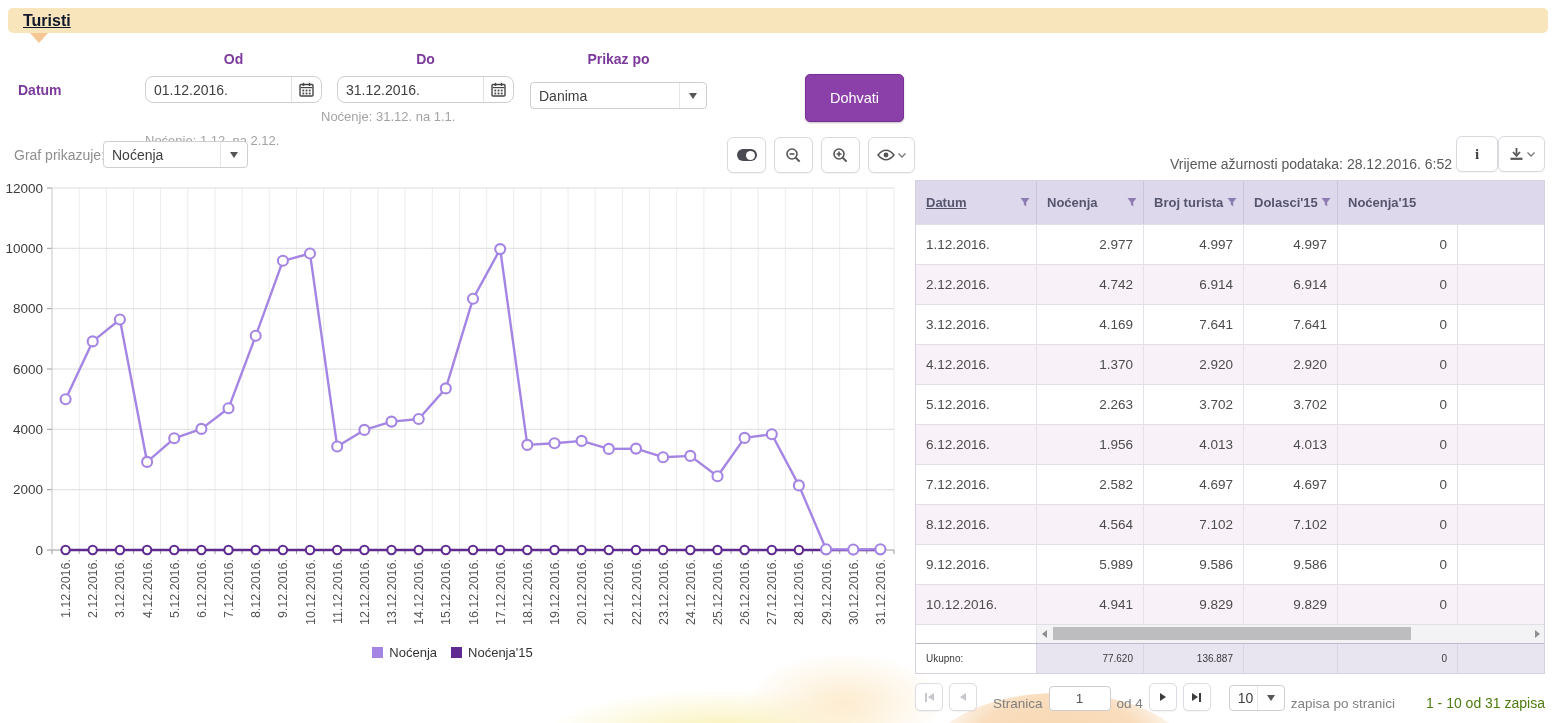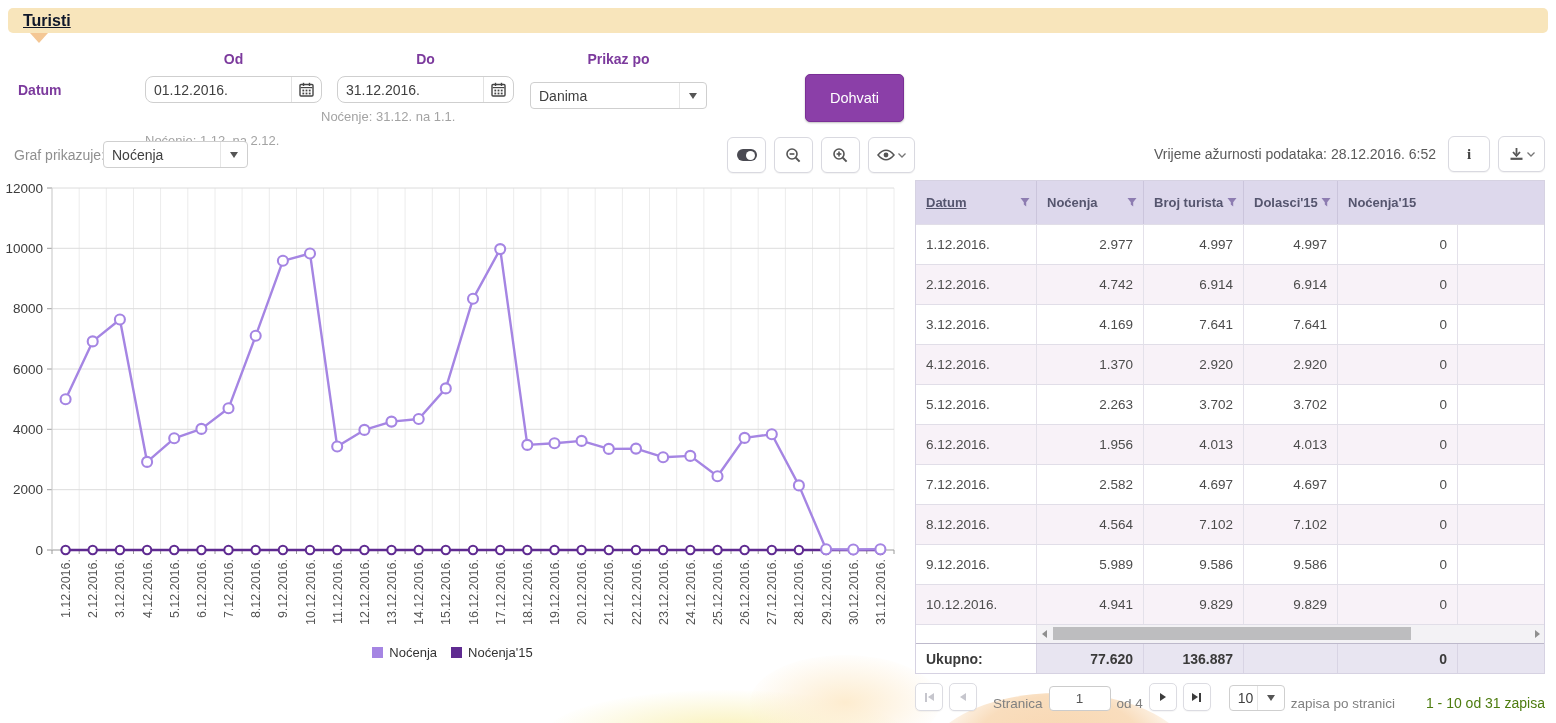--- a/index.html
+++ b/index.html
@@ -47,21 +47,21 @@
 
   
   .chart-svg{position:absolute;left:4px;top:182px;}
   .legend{position:absolute;left:4px;top:645px;width:897px;display:flex;justify-content:center;gap:14px;align-items:center;}
   .legend-item{display:flex;align-items:center;gap:6px;cursor:pointer;}
   .legend-swatch{width:11px;height:11px;display:inline-block;}
   .legend-label{font-size:13px;color:#333;}
 
   
   .right-panel{position:absolute;left:915px;top:136px;width:630px;}
-  .update-row{display:flex;justify-content:flex-end;align-items:center;gap:8px;height:36px;}
+  .update-row{display:flex;justify-content:flex-end;align-items:flex-end;height:36px;}
   .update-text{font-size:14px;color:#5a5a5a;margin-right:4px;}
   .info-btn{width:40px;height:34px;background:#fff;border:1px solid #d9d9e0;border-radius:6px;display:flex;align-items:center;justify-content:center;cursor:pointer;box-shadow:0 1px 1px rgba(0,0,0,0.05);font-family:"Liberation Serif",serif;font-weight:bold;font-size:15px;color:#444;}
   .dl-btn{width:45px;height:34px;background:#fff;border:1px solid #d9d9e0;border-radius:6px;display:flex;align-items:center;justify-content:center;gap:3px;cursor:pointer;box-shadow:0 1px 1px rgba(0,0,0,0.05);}
 
   .grid-table{margin-top:8px;border:1px solid #d6d2e2;border-bottom:none;}
   .g-row{display:grid;grid-template-columns:121px 107px 100px 94px 120px 1fr;}
   .g-head{background:#ddd8ec;height:43px;}
   .th{display:flex;align-items:center;padding:0 6px 0 10px;border-right:1px solid #cbc5dc;font-size:13px;font-weight:bold;color:#55556e;box-sizing:border-box;cursor:pointer;}
   .th:last-child{border-right:none;}
   .th-label{flex:1;line-height:1.05;}
@@ -74,21 +74,21 @@
   .scroll-row{display:flex;border-top:1px solid #e1dee8;height:18px;background:#fff;}
   .scroll-left-pad{width:121px;border-right:1px solid #e4e1ea;box-sizing:border-box;}
   .scrollbar{flex:1;background:#f3f2f5;display:flex;align-items:center;position:relative;}
   .sb-arrow{width:14px;height:100%;display:flex;align-items:center;justify-content:center;cursor:pointer;}
   .sb-track{flex:1;height:100%;position:relative;}
   .sb-thumb{position:absolute;left:2px;top:2px;height:13px;width:358px;background:#bdbdbf;cursor:pointer;}
   .tri{width:0;height:0;}
   .tri-l-sm{border-top:4px solid transparent;border-bottom:4px solid transparent;border-right:5px solid #8f8f8f;}
   .tri-r-sm{border-top:4px solid transparent;border-bottom:4px solid transparent;border-left:5px solid #8f8f8f;}
   .totals-row{height:29px;border-top:1px solid #bdb9cb;border-bottom:1px solid #d6d2e2;}
-  .tot-cell{display:flex;align-items:center;justify-content:flex-end;padding:0 10px;font-size:14px;font-weight:bold;color:#3a3a3a;background:#e8e5f1;border-right:1px solid #d8d4e4;box-sizing:border-box;}
+  .tot-cell{display:flex;align-items:center;justify-content:flex-end;padding:0 10px;font-size:10px;font-weight:normal;color:#3a3a3a;background:#e8e5f1;border-right:1px solid #d8d4e4;box-sizing:border-box;}
   .tot-label{justify-content:flex-start;background:#fff;}
   .tot-cell:last-child{border-right:none;}
 
   
   .pager{margin-top:9px;display:flex;align-items:flex-end;gap:6px;}
   .pg-btn{width:26px;height:26px;background:#fff;border:1px solid #dcdce2;border-radius:5px;display:flex;align-items:center;justify-content:center;gap:1px;cursor:pointer;box-shadow:0 1px 1px rgba(0,0,0,0.04);}
   .tri-l{width:0;height:0;border-top:4.5px solid transparent;border-bottom:4.5px solid transparent;border-right:6px solid #3c3c3c;}
   .tri-r{width:0;height:0;border-top:4.5px solid transparent;border-bottom:4.5px solid transparent;border-left:6px solid #3c3c3c;}
   .pbar{width:2px;height:9px;background:#3c3c3c;}
   .pg-btn.disabled .tri-l,.pg-btn.disabled .tri-r{border-right-color:#c6c6cd;border-left-color:#c6c6cd;}

